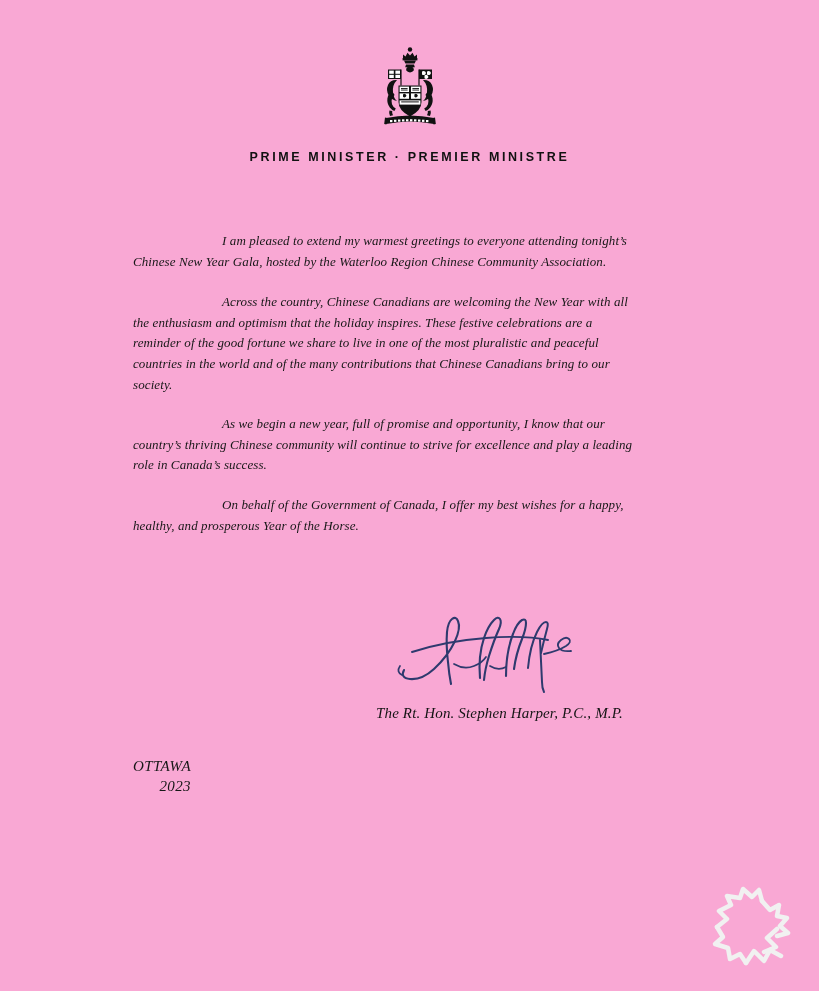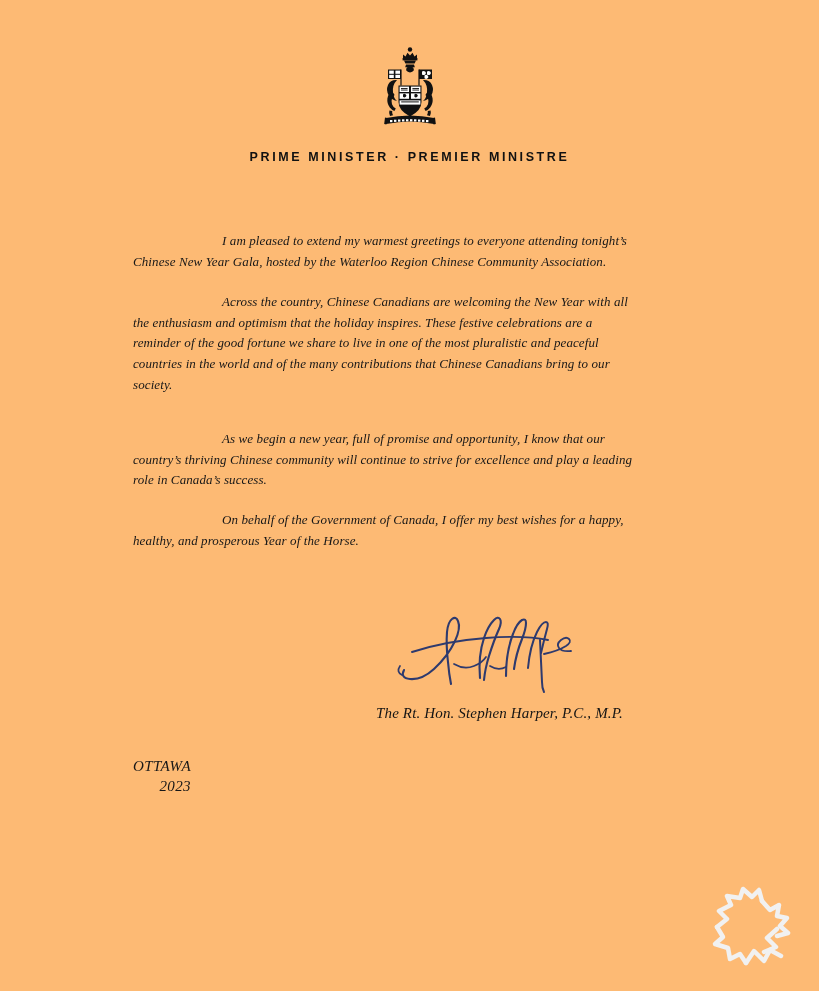--- a/index.html
+++ b/index.html
@@ -5,21 +5,21 @@
 <style>
   html, body {
     margin: 0;
     padding: 0;
     background: #ffffff;
   }
   .page {
     position: relative;
     width: 819px;
     height: 991px;
-    background: #fdba74;
+    background: #f9a8d4;
     overflow: hidden;
     font-family: "Liberation Serif", "DejaVu Serif", serif;
   }
 
   
   .letterhead {
     position: absolute;
     top: 0;
     left: 0;
     width: 819px;
@@ -55,21 +55,21 @@
     margin: 0 0 20px 0;
     font-family: Liberation Serif, serif;
     font-style: italic;
     font-size: 13px;
     line-height: 20.6px;
     color: #171717;
     text-indent: 89px;
     text-align: left;
     letter-spacing: 0.1px;
   }
-  .para.p2 { margin-bottom: 34px; }
+  .para.p2 { margin-bottom: 19px; }
   .para.p3 { margin-bottom: 19px; }
   .para.p4 { margin-bottom: 0; }
 
   
   .sig-block {
     position: absolute;
     left: 376px;
     top: 596px;
     width: 300px;
   }

